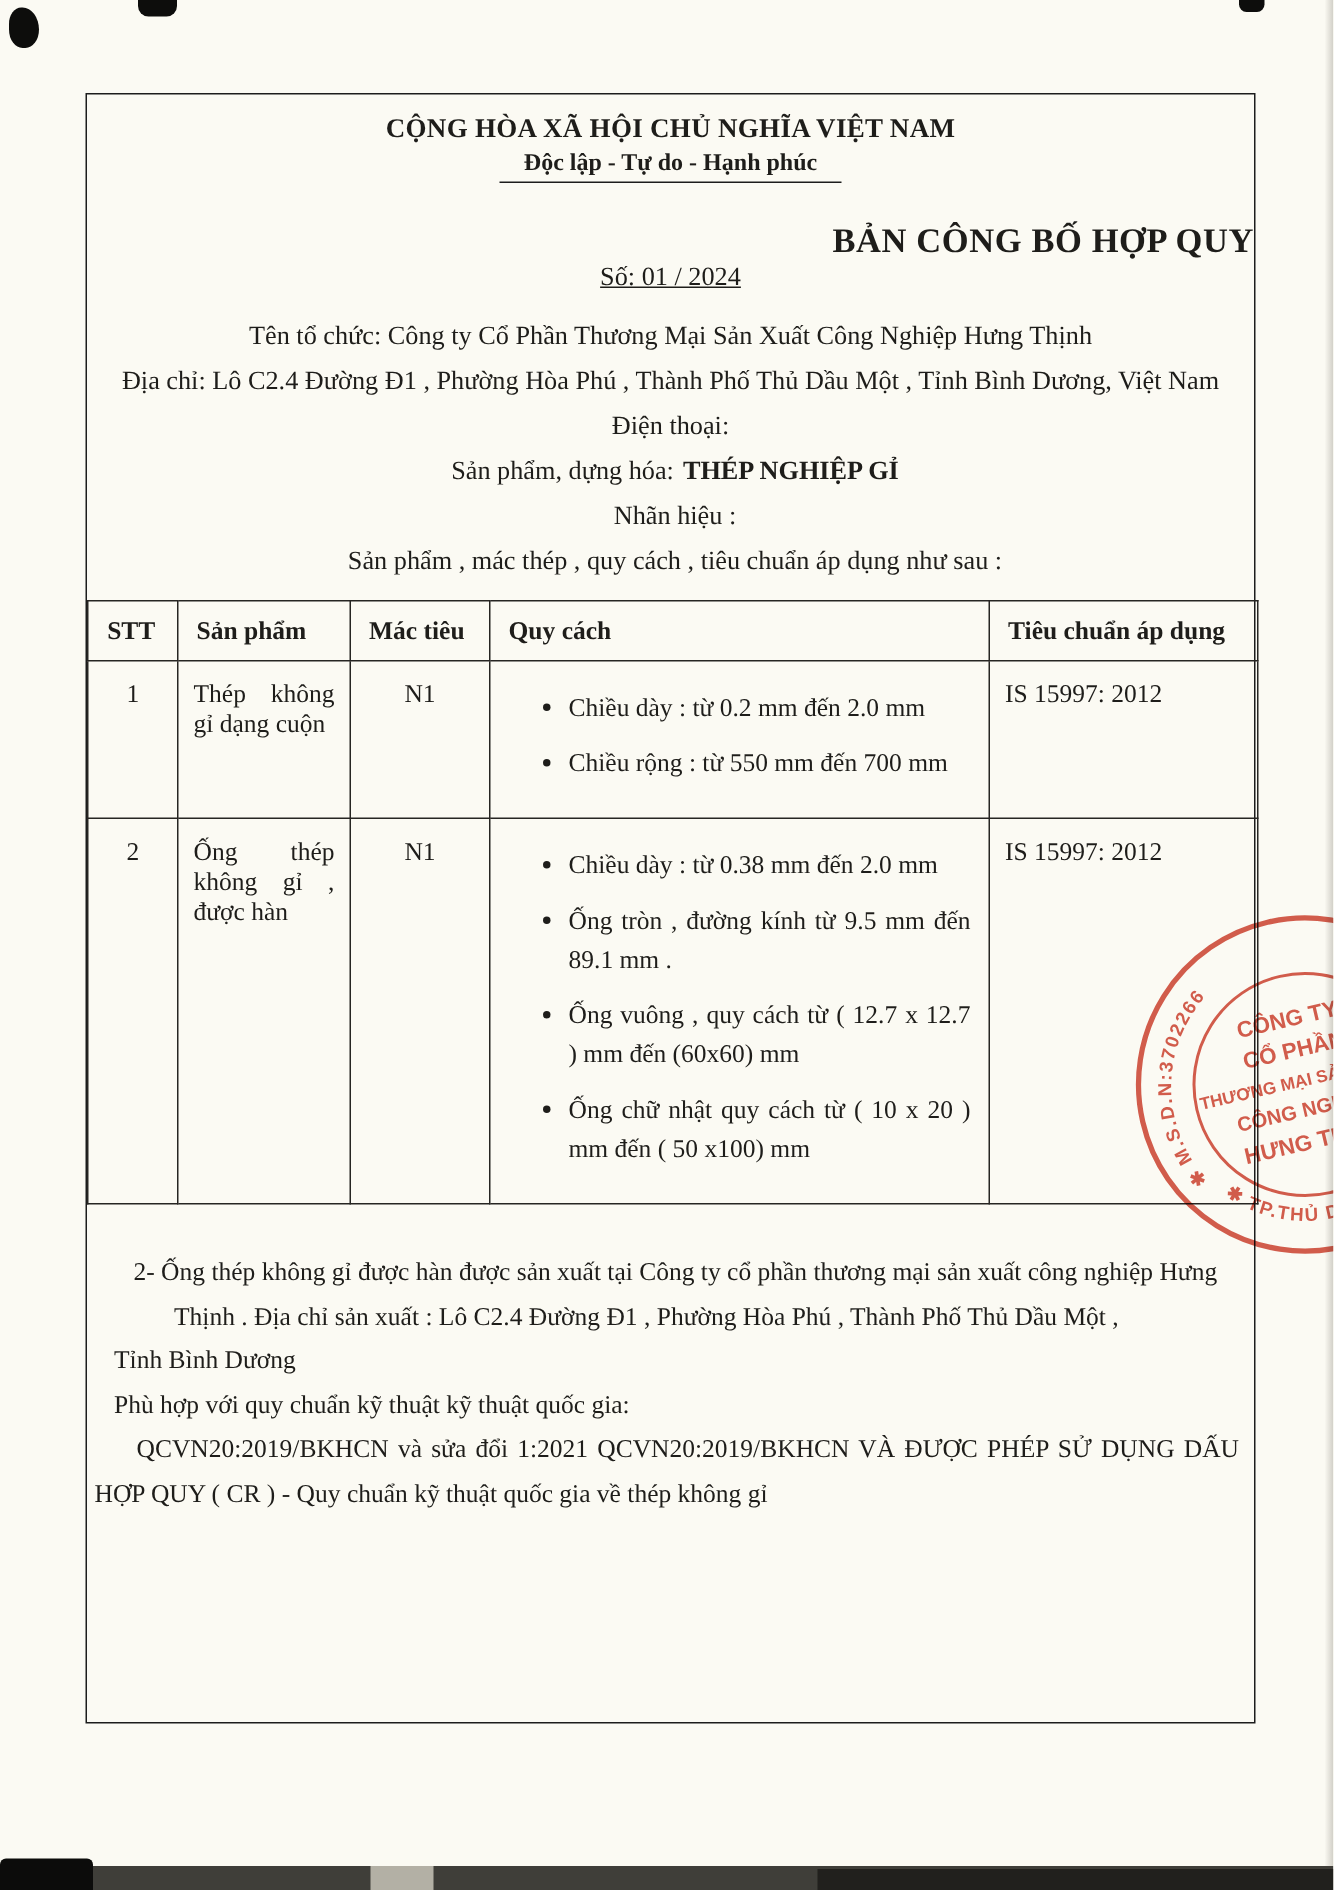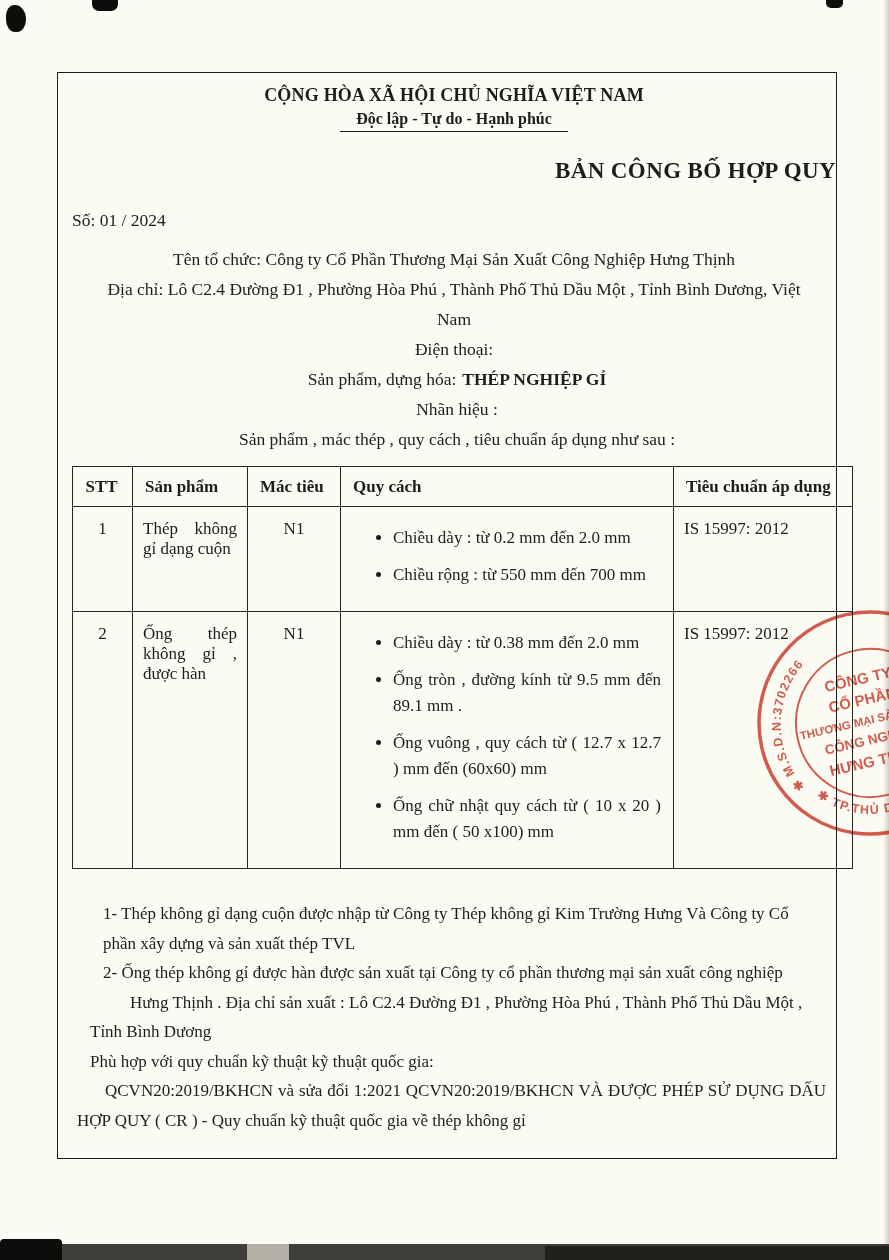--- a/index.html
+++ b/index.html
@@ -10,40 +10,39 @@
     color: #1e1d1a;
   }
   .page {
     position: relative;
     width: 889px; height: 1260px;
     background: #fbfaf3;
     overflow: hidden;
   }
   .frame {
     position: absolute;
-    left: 57px; top: 72px;
+    left: 57px; top: 62px;
     width: 780px; height: 1087px;
     border: 1.5px solid #1c1c1c;
     background: transparent;
-    padding-left: 14px;
   }
   .nat-title {
     text-align: center; font-weight: bold;
     font-size: 18px; margin-top: 12px; letter-spacing: .2px;
   }
   .motto-wrap { text-align: center; margin-top: 4px; }
   .motto {
     display: inline-block; font-weight: bold; font-size: 16px;
     border-bottom: 1.6px solid #1c1c1c; padding: 0 16px 3px 16px;
   }
   .doc-title {
     text-align: right; font-weight: bold; font-size: 23px;
     margin: 26px 0 0 0; letter-spacing: .4px;
   }
-  .doc-number { font-size: 17.5px; margin-top: 26px; }
+  .doc-number { text-align: center; font-size: 17.5px; margin-top: 0; text-decoration: underline; }
   .info { margin: 13px 18px 0 18px; font-size: 17.5px; line-height: 30px; text-align: center; }
   .info p { margin: 0; }
   .info .indent { padding-left: 6px; }
   .product-label { margin-right: 6px; }
   .product-value { font-weight: bold; }
 
   table.products {
     width: 100%; border-collapse: collapse; table-layout: fixed;
     margin-top: 12px; font-size: 17px;
   }
@@ -174,21 +173,20 @@
               <li>Ống vuông , quy cách từ ( 12.7 x 12.7 ) mm đến (60x60) mm</li>
               <li>Ống chữ nhật quy cách từ ( 10 x 20 ) mm đến ( 50 x100) mm</li>
             </ul>
           </td>
           <td class="cell-standard">IS 15997: 2012</td>
         </tr>
       </tbody>
     </table>
 
     <div class="notes">
-      <p class="note-1">1- Thép không gỉ dạng cuộn được nhập từ Công ty Thép không gỉ Kim Trường Hưng Và Công ty Cổ phần xây dựng và sản xuất thép TVL</p>
       <p class="note-2">2- Ống thép không gỉ được hàn được sản xuất tại Công ty cổ phần thương mại sản xuất công nghiệp Hưng Thịnh . Địa chỉ sản xuất : Lô C2.4 Đường Đ1 , Phường Hòa Phú , Thành Phố Thủ Dầu Một ,</p>
       <p class="note-plain">Tỉnh Bình Dương</p>
       <p class="note-plain">Phù hợp với quy chuẩn kỹ thuật kỹ thuật quốc gia:</p>
       <p class="conformity-detail">QCVN20:2019/BKHCN và sửa đổi 1:2021 QCVN20:2019/BKHCN VÀ ĐƯỢC PHÉP SỬ DỤNG DẤU HỢP QUY ( CR ) -  Quy chuẩn kỹ thuật quốc gia về thép không gỉ</p>
     </div>
 
   </div>
 
   <svg class="stamp" width="270" height="270" viewBox="0 0 270 270">
     <g transform="rotate(-13 135 135)">

